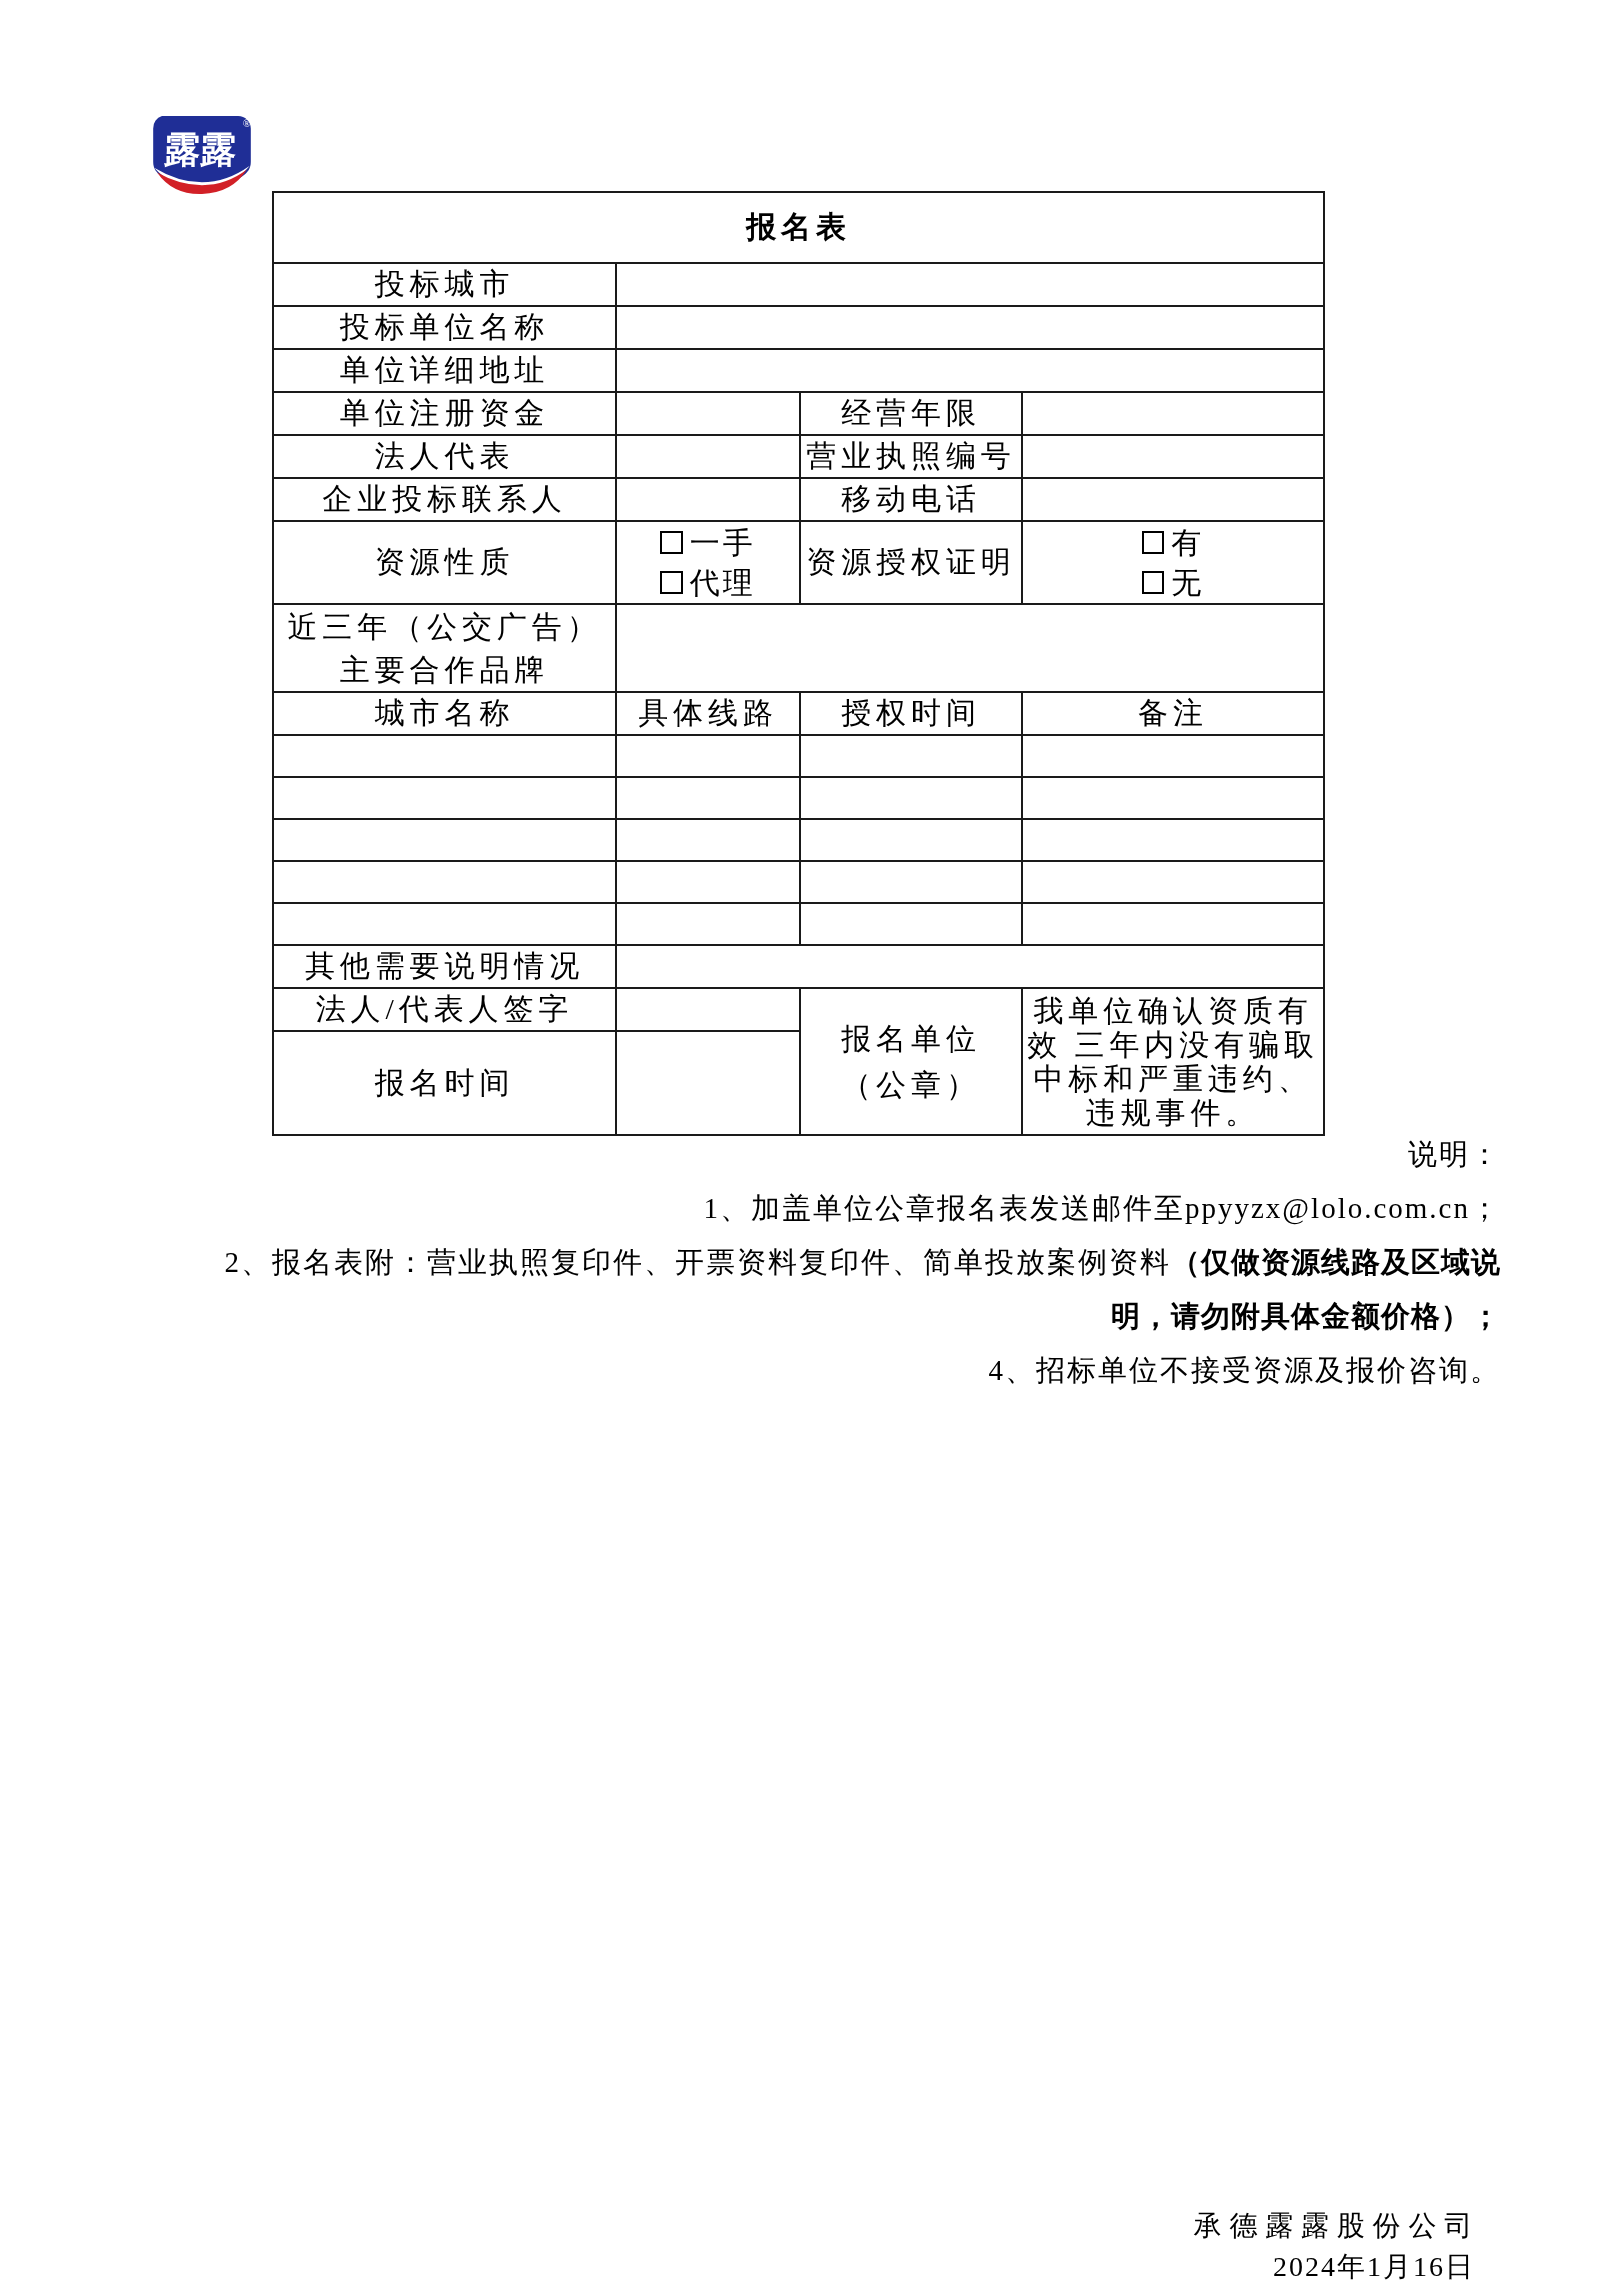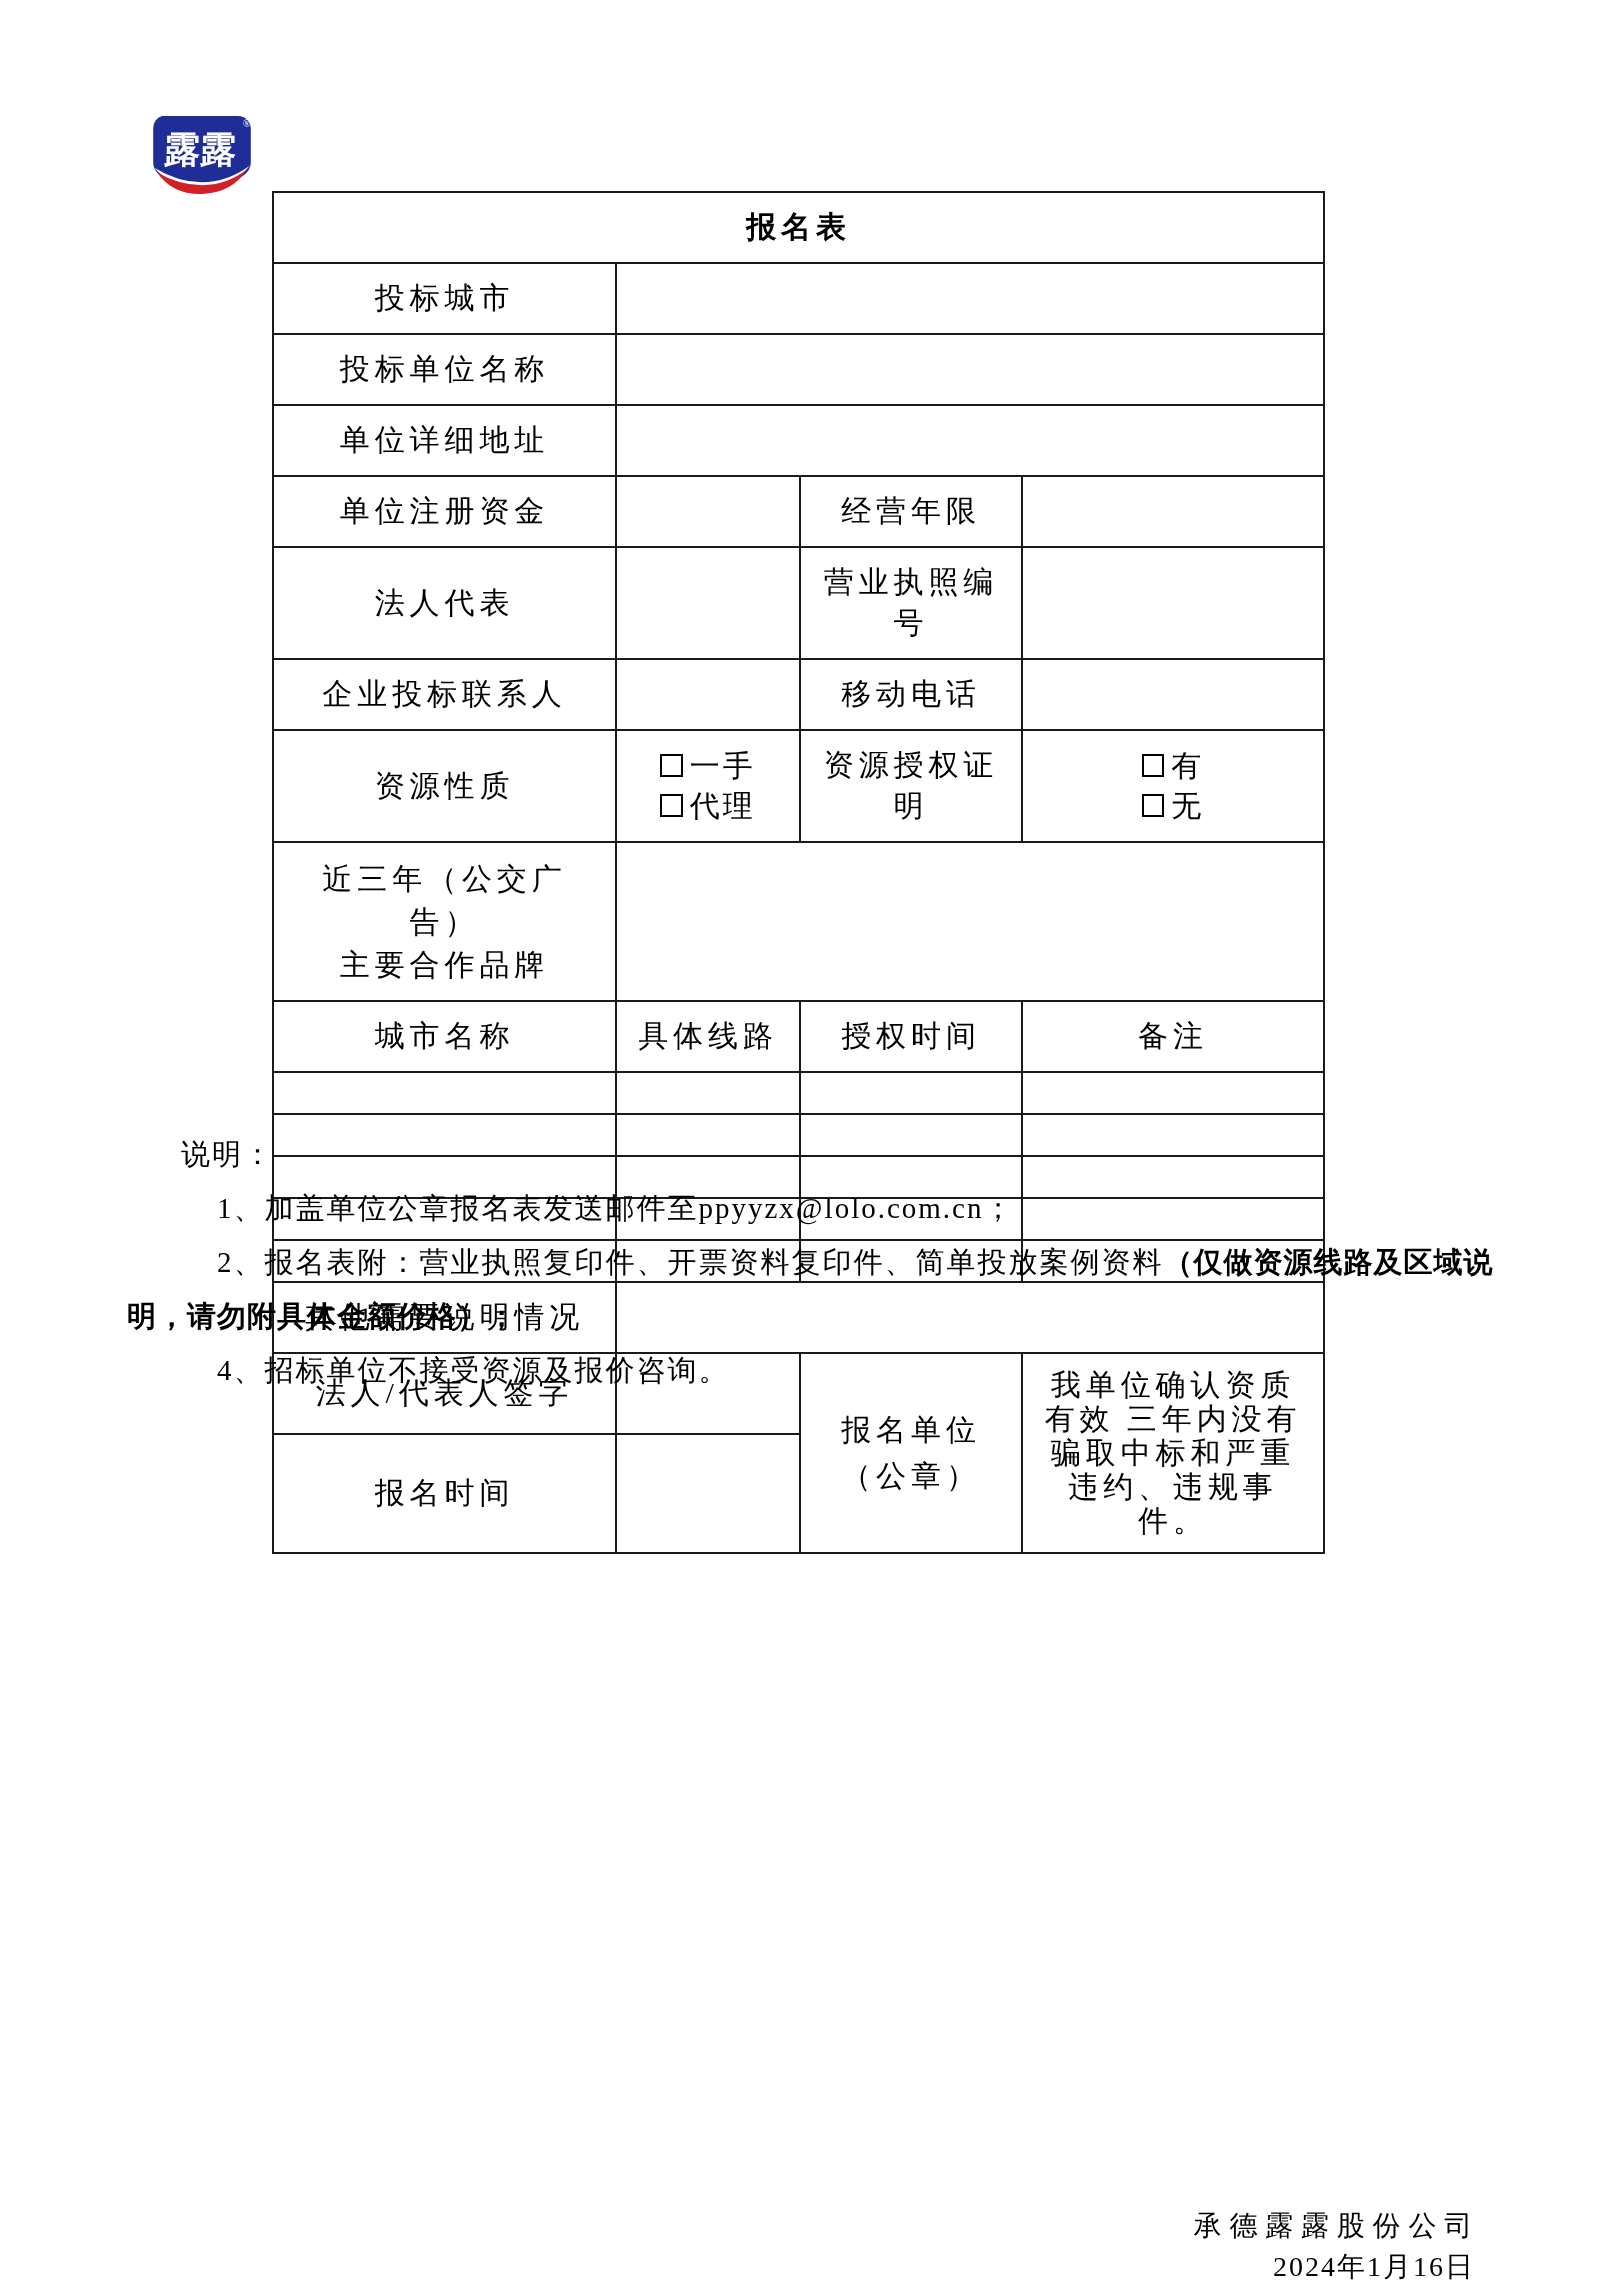--- a/index.html
+++ b/index.html
@@ -17,21 +17,21 @@
   table.form{
     position:absolute;left:272px;top:191px;
     width:1052px;
     border-collapse:collapse;table-layout:fixed;
     border:2.9px solid #1a1a1a;
   }
   table.form td{
     border:2px solid #1a1a1a;
     text-align:center;vertical-align:middle;
     font-size:30px;letter-spacing:4.9px;
-    padding:14px;box-sizing:border-box;
+    padding:0;box-sizing:border-box;
     overflow:hidden;
   }
   td.title-cell{
     font-size:44px;font-weight:bold;letter-spacing:13.7px;
     font-family:"Liberation Sans","DejaVu Sans",sans-serif;
   }
   .opt-stack{display:inline-block;text-align:right;line-height:40px;letter-spacing:2.9px;}
   .cbx{
     display:inline-block;width:18.6px;height:18.6px;
     border:2px solid #000;margin-right:6.9px;vertical-align:-1px;
@@ -39,21 +39,21 @@
   }
   .two-line{line-height:43px;}
   .seal-cell{line-height:46px;letter-spacing:5.9px;margin-top:32px;}
   .statement-cell{
     font-size:20.6px;letter-spacing:1px;line-height:34px;
     padding:0 17.6px;
   }
   
   .notes{
     position:absolute;left:127px;top:1127px;width:1374px;
-    font-size:29px;line-height:54px;letter-spacing:2px;
+    font-size:29px;line-height:54px;letter-spacing:2px;text-align:right;
   }
   .notes p{margin:0;}
   .notes .heading{padding-left:54px;}
   .notes .item{text-indent:90px;}
   .notes .item-wrap{text-indent:90px;}
   .bold-seg{font-weight:bold;letter-spacing:1px;}
   
   .footer-company{
     position:absolute;top:2207px;right:141px;
     font-size:28px;letter-spacing:7.8px;

